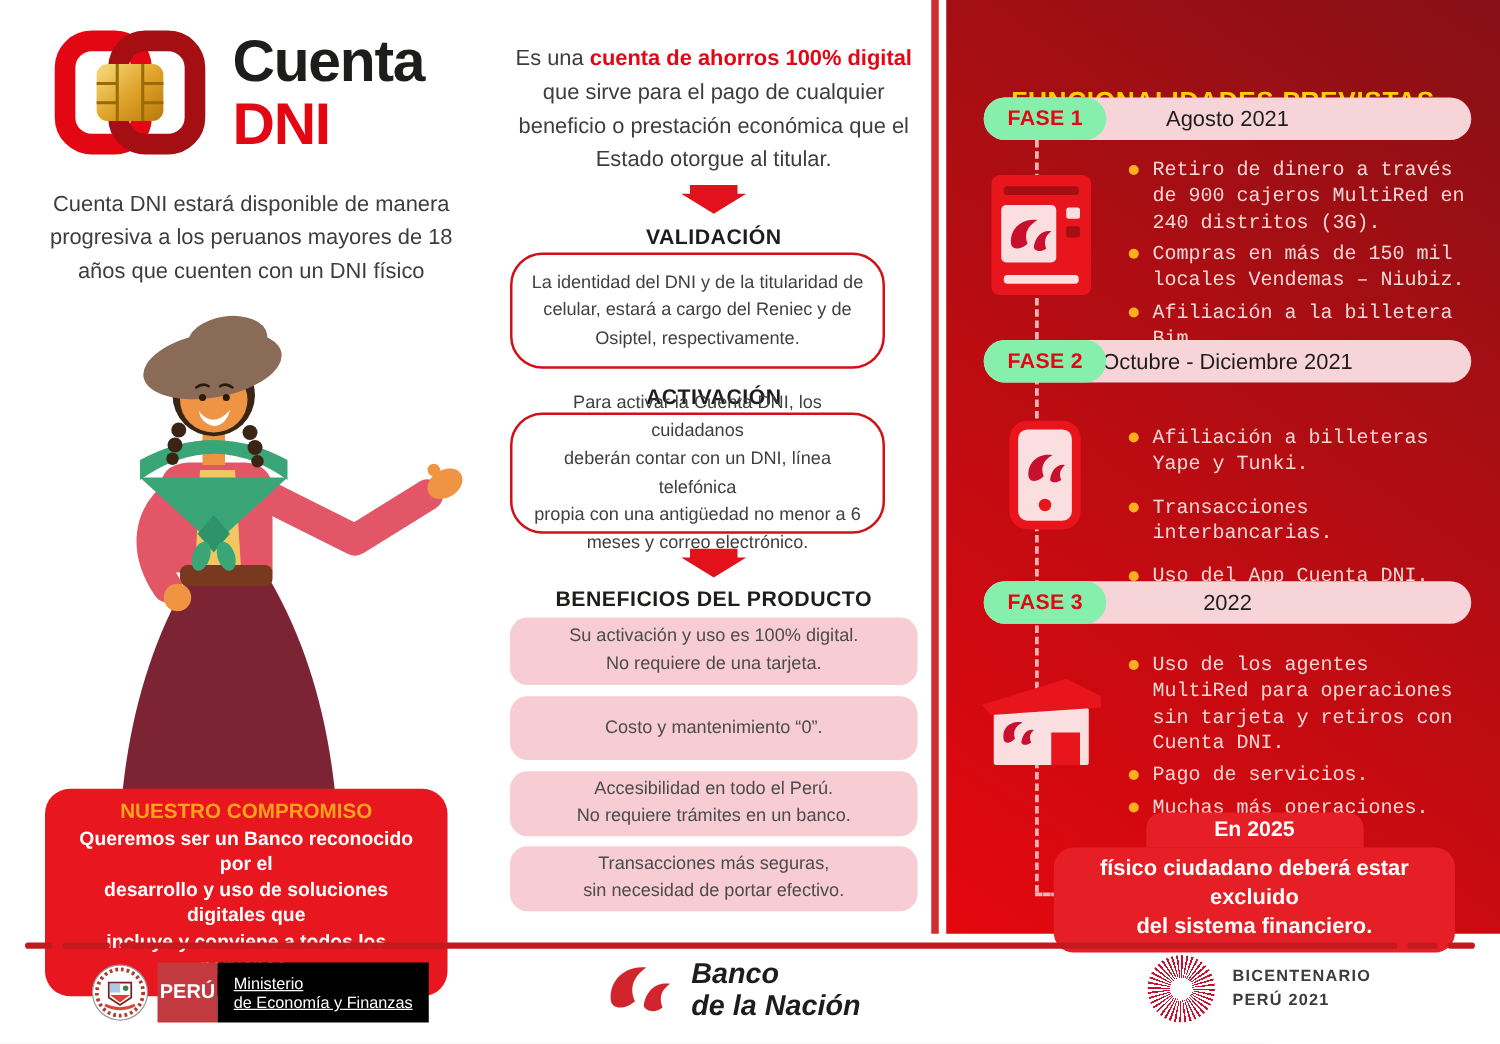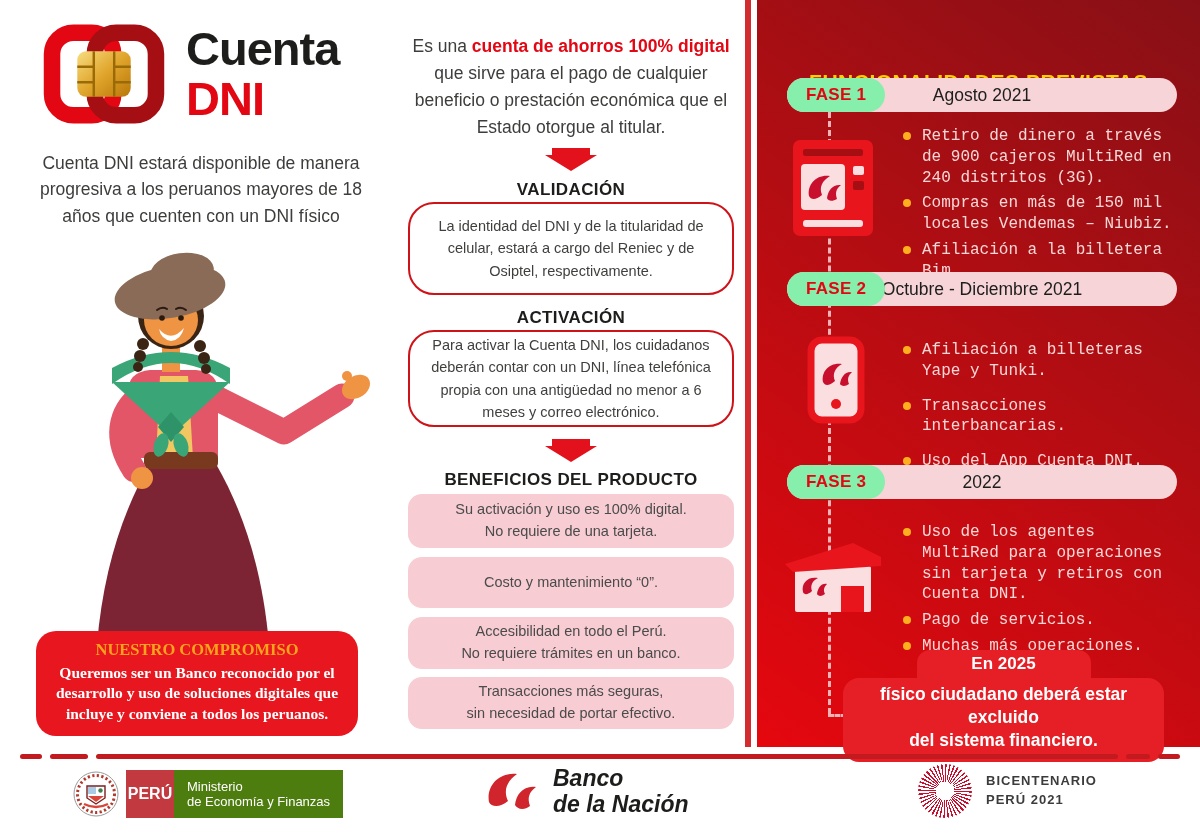--- a/index.html
+++ b/index.html
@@ -9,34 +9,34 @@
   
   .logo-row { position:absolute; left:42px; top:23px; width:336px; display:flex; align-items:center; gap:20px; }
   .logo-icon { width:124px; height:102px; flex:0 0 auto; }
   .logo-text { line-height:1.06; font-weight:bold; font-size:47px; letter-spacing:-1px; }
   .logo-line1 { color:#1d1d1b; }
   .logo-line2 { color:#e30613; }
   .availability { position:absolute; left:26px; top:150px; width:350px; text-align:center;
                   font-size:17.5px; line-height:1.5; color:#3d3d3c; white-space:pre-line; }
   .woman { position:absolute; left:70px; top:244px; width:302px; height:418px; }
   .commitment { position:absolute; left:36px; top:631px; width:322px; background:#e8161e;
-                border-radius:20px; padding:9px 16px 12px; text-align:center;font-family:Liberation Serif, serif; }
+                border-radius:20px; padding:9px 16px 12px; text-align:center; }
   .commitment-title { color:#ffa21c; font-weight:bold; font-size:16.5px; margin-bottom:3px; }
   .commitment-text { color:#fff; font-size:15.5px; font-weight:600; line-height:1.32; white-space:pre-line; }
 
   
   .intro { position:absolute; left:398px; top:33px; width:346px; text-align:center;
            font-size:17.5px; line-height:1.55; color:#3d3d3c; }
   .intro b { color:#e30613; font-weight:bold; }
   .down-arrow { position:absolute; left:545px; width:52px; height:25px; }
   .arrow-1 { top:147px; } .arrow-2 { top:438px; }
   .sec-title { position:absolute; left:398px; width:346px; text-align:center; font-weight:bold;
                font-size:17px; color:#1d1d1b; letter-spacing:.4px; }
   .t-validation { top:180px; } .t-activation { top:308px; } .t-benefits { top:470px; }
-  .outline-box { position:absolute; left:408px; width:326px; border:2px solid #cf1118; border-radius:26px;
+  .outline-box { position:absolute; left:408px; width:300px; border:2px solid #cf1118; border-radius:26px;
                  display:flex; align-items:center; justify-content:center; text-align:center;
                  font-size:14.5px; color:#3f3f3e; line-height:1.55; white-space:pre-line; padding:12px 14px; }
   .b-validation { top:202px; height:93px; }
   .b-activation { top:330px; height:97px; }
   .benefit-box { position:absolute; left:408px; width:326px; background:#f7ccd2; border-radius:14px;
                  display:flex; align-items:center; justify-content:center; text-align:center;
                  font-size:14.5px; color:#4b4b4b; font-weight:500; line-height:1.5; white-space:pre-line; }
   .bb-0 { top:494px; height:54px; } .bb-1 { top:557px; height:51px; }
   .bb-2 { top:617px; height:52px; } .bb-3 { top:677px; height:52px; }
 
@@ -73,22 +73,22 @@
               color:#fff; font-weight:bold; font-size:17.5px; line-height:1.3; white-space:pre-line; }
 
   
   .divider-seg { position:absolute; top:754px; height:5px; background:#c21a1f; border-radius:3px; }
   .ds-a { left:20px;  width:22px; } .ds-b { left:50px;  width:38px; }
   .ds-c { left:96px;  width:1022px; } .ds-d { left:1126px; width:24px; } .ds-e { left:1158px; width:22px; }
   .mef { position:absolute; left:72px; top:770px; display:flex; align-items:center; }
   .coat { width:48px; height:48px; margin-right:6px; }
   .mef-red { width:48px; height:48px; background:#c23a3f; display:flex; align-items:center; justify-content:center;
              color:#fff; font-weight:bold; font-size:16px; }
-  .mef-gray { height:48px; background:#4d7c0f; display:flex; flex-direction:column; justify-content:center;
-              padding:0 13px; color:#fff; font-size:13px; line-height:1.18; white-space:pre-line; }
+  .mef-gray { height:48px; background:#000000; display:flex; flex-direction:column; justify-content:center;
+              padding:0 13px; color:#fff; font-size:13px; line-height:1.18; white-space:pre-line;text-decoration:underline; }
   .bank { position:absolute; left:486px; top:764px; display:flex; align-items:center; gap:9px; }
   .bank-swoosh { width:58px; height:54px; }
   .bank-name { font-size:23px; font-style:italic; font-weight:600; color:#1d1d1b; line-height:1.15; white-space:pre-line; }
   .bicentenario { position:absolute; left:918px; top:764px; display:flex; align-items:center; gap:14px; }
   .sunburst { width:54px; height:54px; border-radius:50%;
               background: radial-gradient(circle, #ffffff 0 9px, rgba(255,255,255,0) 9px),
                           repeating-conic-gradient(#c8102e 0deg 3.6deg, rgba(255,255,255,0) 3.6deg 9deg); }
   .bicentenario-text { font-size:13px; font-weight:bold; letter-spacing:1px; color:#3c3c3c;
                        line-height:1.45; white-space:pre-line; }
 </style>

